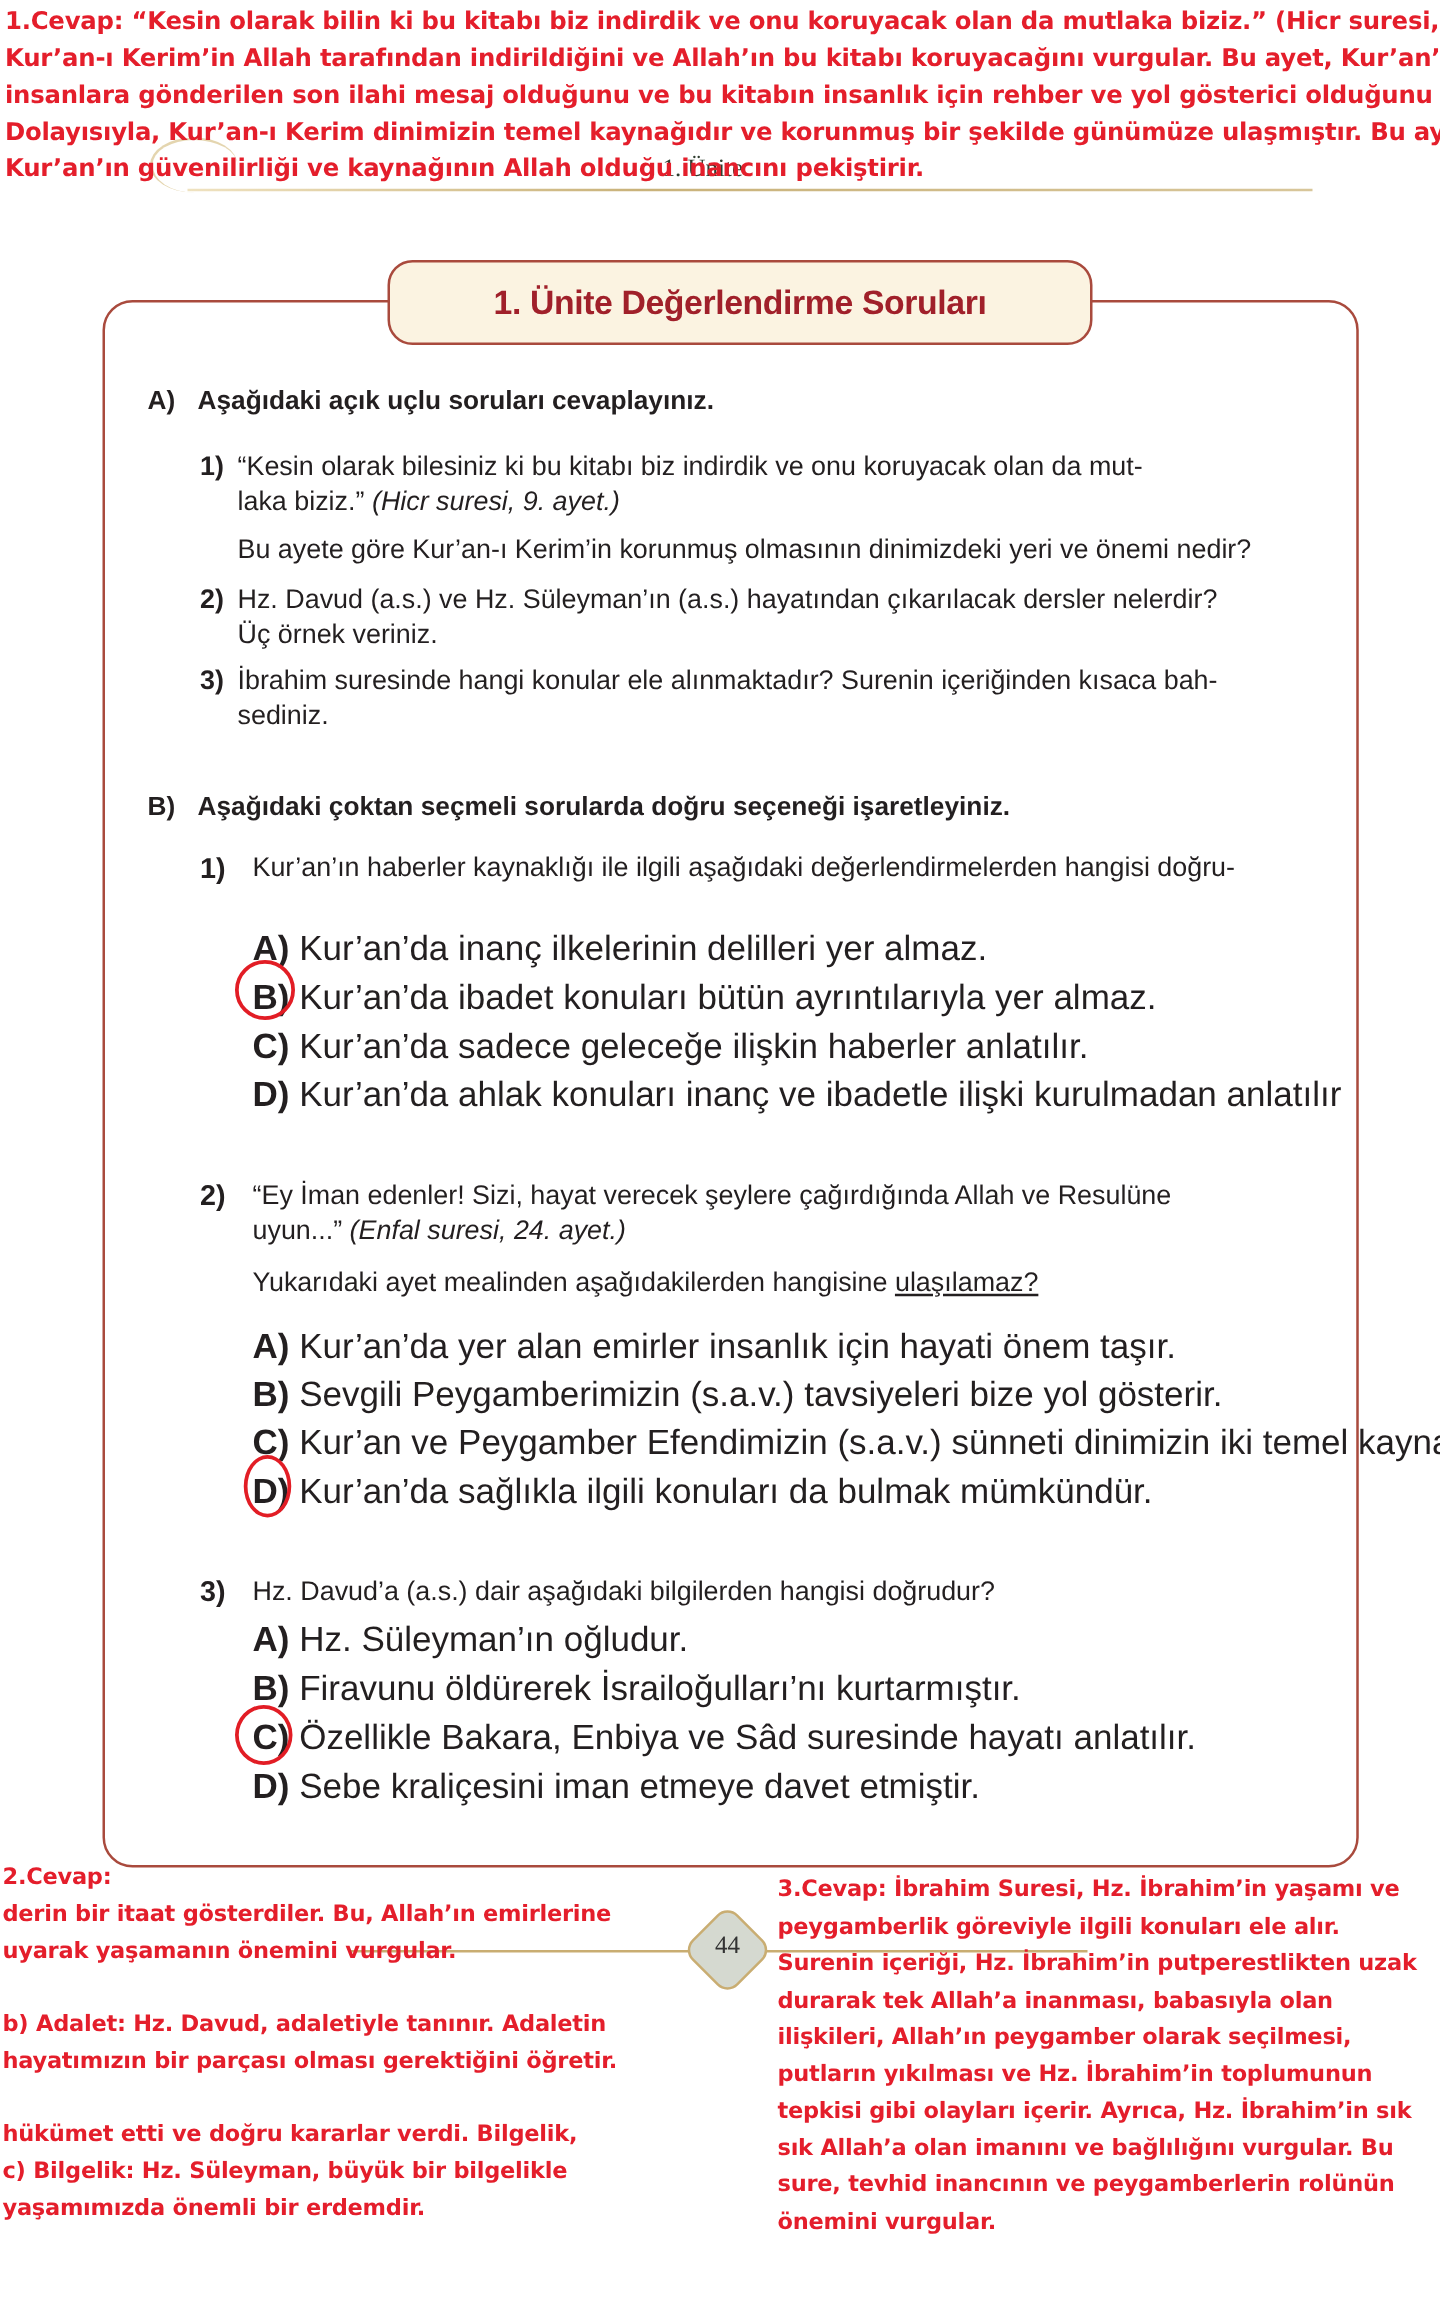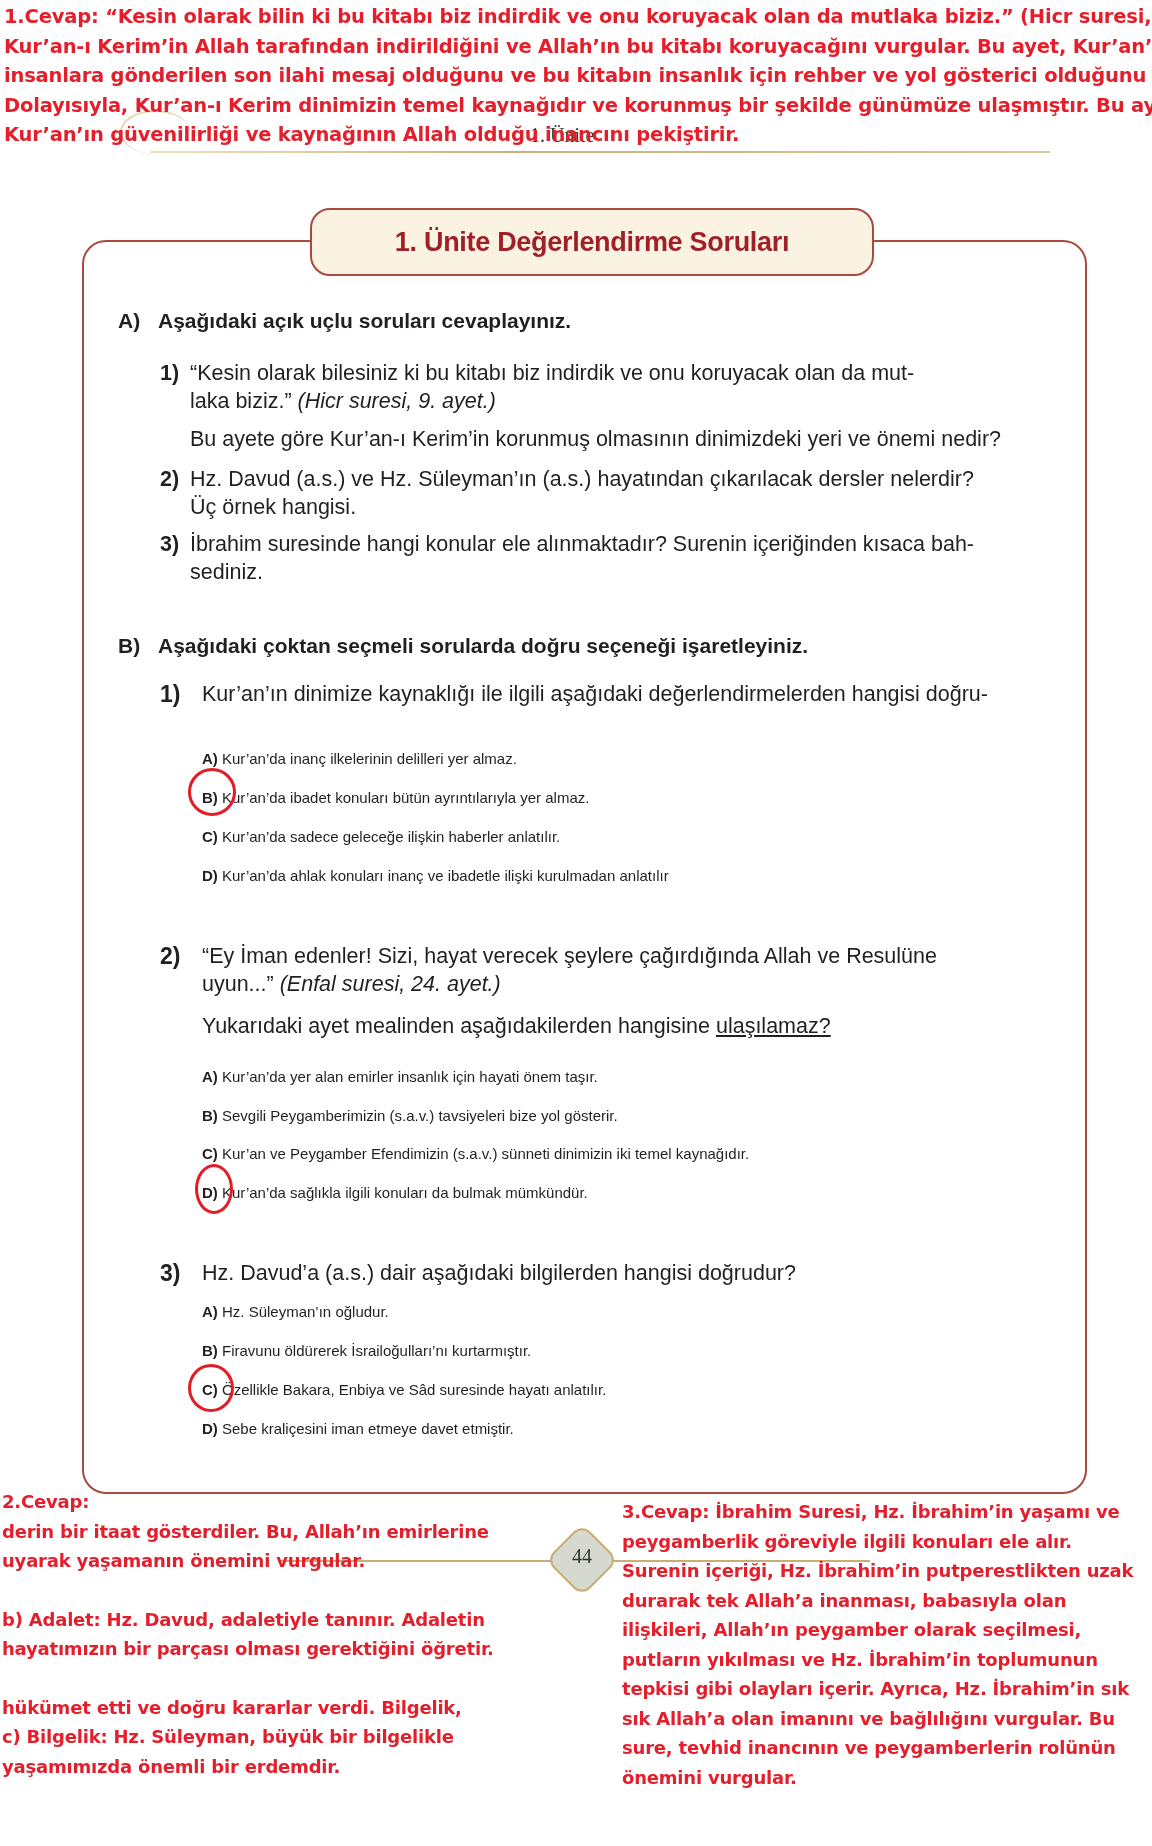--- a/index.html
+++ b/index.html
@@ -63,21 +63,21 @@
       position: absolute; font-weight: bold; font-size: 21px; color: #231f20; white-space: nowrap;
     }
     .sec-head .letter { display: inline-block; width: 40px; }
 
     .q { position: absolute; font-size: 21.5px; line-height: 28px; color: #231f20; }
     .q .num { position: absolute; left: 0; top: 0; font-weight: bold; }
     .q .body { margin-left: 30px; }
     .q .bold { font-weight: normal; }
     .q .it { font-style: italic; }
     .q .u { text-decoration: underline; }
-    .opt { position: absolute; font-size: 15px; line-height: 28px; white-space: nowrap; color: #231f20; }
+    .opt { position: absolute; font-size: 28px; line-height: 28px; white-space: nowrap; color: #231f20; }
     .opt .ol { font-weight: bold; }
 
     .circle {
       position: absolute; border: 3px solid #e21d25; border-radius: 50%;
       z-index: 6;
     }
 
     
     .page-line {
       position: absolute; top: 1560px; height: 2px; background: #c9ad72; z-index: 1;
@@ -125,40 +125,40 @@
       <div class="bold">“Kesin olarak bilesiniz ki bu kitabı biz indirdik ve onu koruyacak olan da mut-</div>
       <div><span class="bold">laka biziz.”</span> <span class="it">(Hicr suresi, 9. ayet.)</span></div>
       <div style="margin-top:10px;">Bu ayete göre Kur’an-ı Kerim’in korunmuş olmasının dinimizdeki yeri ve önemi nedir?</div>
     </div>
   </div>
 
   <div class="q" style="left:160px; top:465px; width:900px;">
     <span class="num">2)</span>
     <div class="body">
       <div>Hz. Davud (a.s.) ve Hz. Süleyman’ın (a.s.) hayatından çıkarılacak dersler nelerdir?</div>
-      <div>Üç örnek hangisi.</div>
+      <div>Üç örnek veriniz.</div>
     </div>
   </div>
 
   <div class="q" style="left:160px; top:530px; width:900px;">
     <span class="num">3)</span>
     <div class="body">
       <div>İbrahim suresinde hangi konular ele alınmaktadır? Surenin içeriğinden kısaca bah-</div>
       <div>sediniz.</div>
     </div>
   </div>
 
   <div class="sec-head" style="left:118px; top:634px;">
     <span class="letter">B)</span><span>Aşağıdaki çoktan seçmeli sorularda doğru seçeneği işaretleyiniz.</span>
   </div>
 
   <div class="q" style="left:160px; top:680px; width:900px;">
     <span class="num" style="font-size:23px;">1)</span>
     <div class="body" style="margin-left:42px;">
-      <div>Kur’an’ın dinimize kaynaklığı ile ilgili aşağıdaki değerlendirmelerden hangisi doğru-</div>
+      <div>Kur’an’ın haberler kaynaklığı ile ilgili aşağıdaki değerlendirmelerden hangisi doğru-</div>
     </div>
   </div>
   <div class="opt" style="left:202px; top:745px;"><span class="ol">A)</span> <span>Kur’an’da inanç ilkelerinin delilleri yer almaz.</span></div>
   <div class="opt" style="left:202px; top:784px;"><span class="ol">B)</span> <span>Kur’an’da ibadet konuları bütün ayrıntılarıyla yer almaz.</span></div>
   <div class="opt" style="left:202px; top:823px;"><span class="ol">C)</span> <span>Kur’an’da sadece geleceğe ilişkin haberler anlatılır.</span></div>
   <div class="opt" style="left:202px; top:862px;"><span class="ol">D)</span> <span>Kur’an’da ahlak konuları inanç ve ibadetle ilişki kurulmadan anlatılır</span></div>
   <div class="circle" style="left:188px; top:768px; width:48px; height:48px;"></div>
 
   <div class="q" style="left:160px; top:942px; width:900px;">
     <span class="num" style="font-size:23px;">2)</span>

